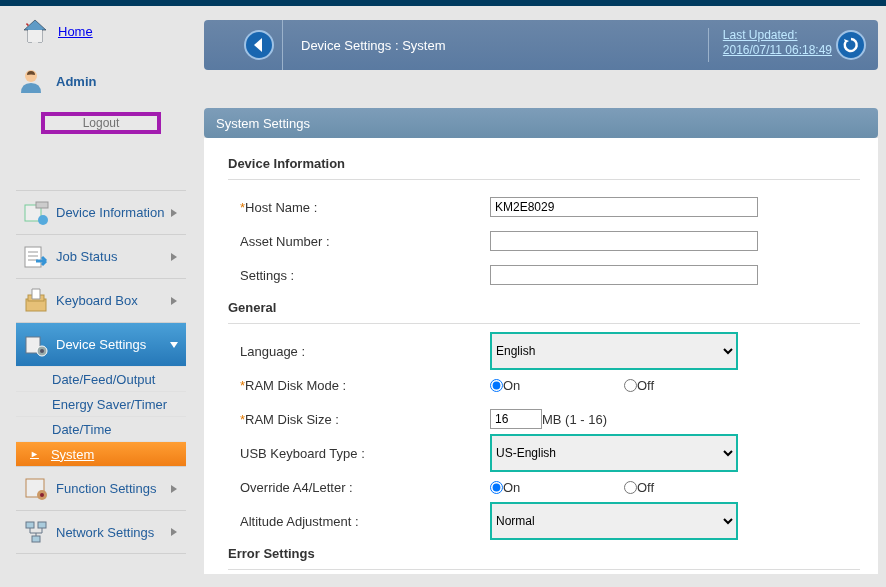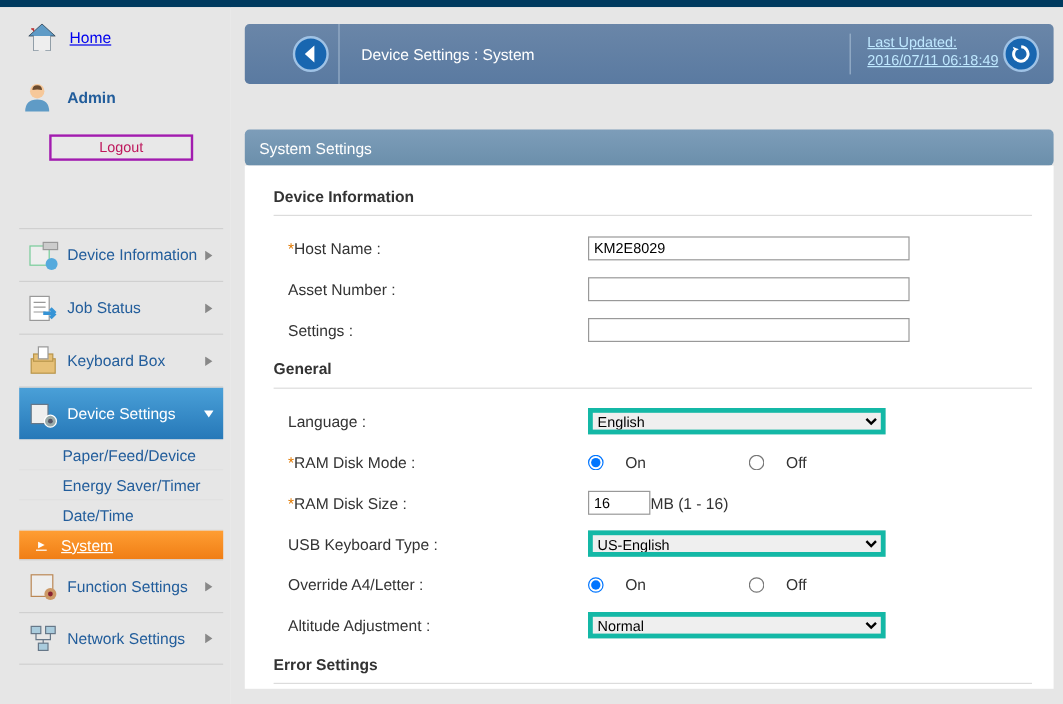--- a/index.html
+++ b/index.html
@@ -46,23 +46,23 @@
       text-align: right;
     }
     .admin-item .icon-box { width: 30px; height: 30px; }
     .admin-label { color: #225d9b; font-size: 13px; font-weight: bold; }
     .logout-btn {
       display: block;
       margin: 6px auto 56px;
       width: 120px;
       height: 22px;
       background: #e8e8e8;
-      border: 2px solid #a21caf;
-      font-size: 12px;
-      color: #be185d;
+      border: 4px solid #a21caf;
+      font-size: 12px;
+      color: #737373;
       cursor: pointer;
     }
     .nav-row {
       display: flex;
       align-items: center;
       height: 44px;
       padding: 0 6px;
       border-top: 1px solid #d0d0d0;
       color: #225d9b;
       font-size: 13px;
@@ -205,33 +205,33 @@
     .num-input {
       width: 52px;
       height: 20px;
       border: 1px solid #999;
       padding: 0 4px;
       font-size: 12px;
       text-align: left;
     }
     .select-input {
       width: 248px;
-      height: 22px;
-      border: 4px solid #14b8a6;
+      height: 38px;
+      border: 2px solid #14b8a6;
       font-size: 12px;
     }
     .radio-group {
       display: flex;
       align-items: center;
       gap: 0;
     }
     .radio-group label {
       display: flex;
       align-items: center;
-      gap: 18px;
+      gap: 0;
       width: 134px;
     }
     svg { display: block; }
   </style>
 </head>
 <body>
 
 <div class="top-bar"></div>
 <div class="container">
   <div class="sidebar">
@@ -317,21 +317,21 @@
       </span>
       <span>Device Settings</span>
       <span class="chevron">
         <svg viewBox="0 0 8 8">
             <path d="M0 1 L8 1 L4 7 Z" fill="currentColor"></path>
           </svg>
       </span>
     </div>
 
     <div class="subnav">
-      <div class="subitem">Paper/Feed/Device</div>
+      <div class="subitem">Date/Feed/Output</div>
       <div class="subitem">Energy Saver/Timer</div>
       <div class="subitem">Date/Time</div>
       <div class="subitem active">System</div>
     </div>
 
     <div class="nav-row">
       <span class="nav-icon">
         <svg viewBox="0 0 28 28">
             <rect x="4" y="4" width="18" height="18" fill="#eee" stroke="#b85"></rect>
             <circle cx="20" cy="20" r="5" fill="#c96"></circle>

